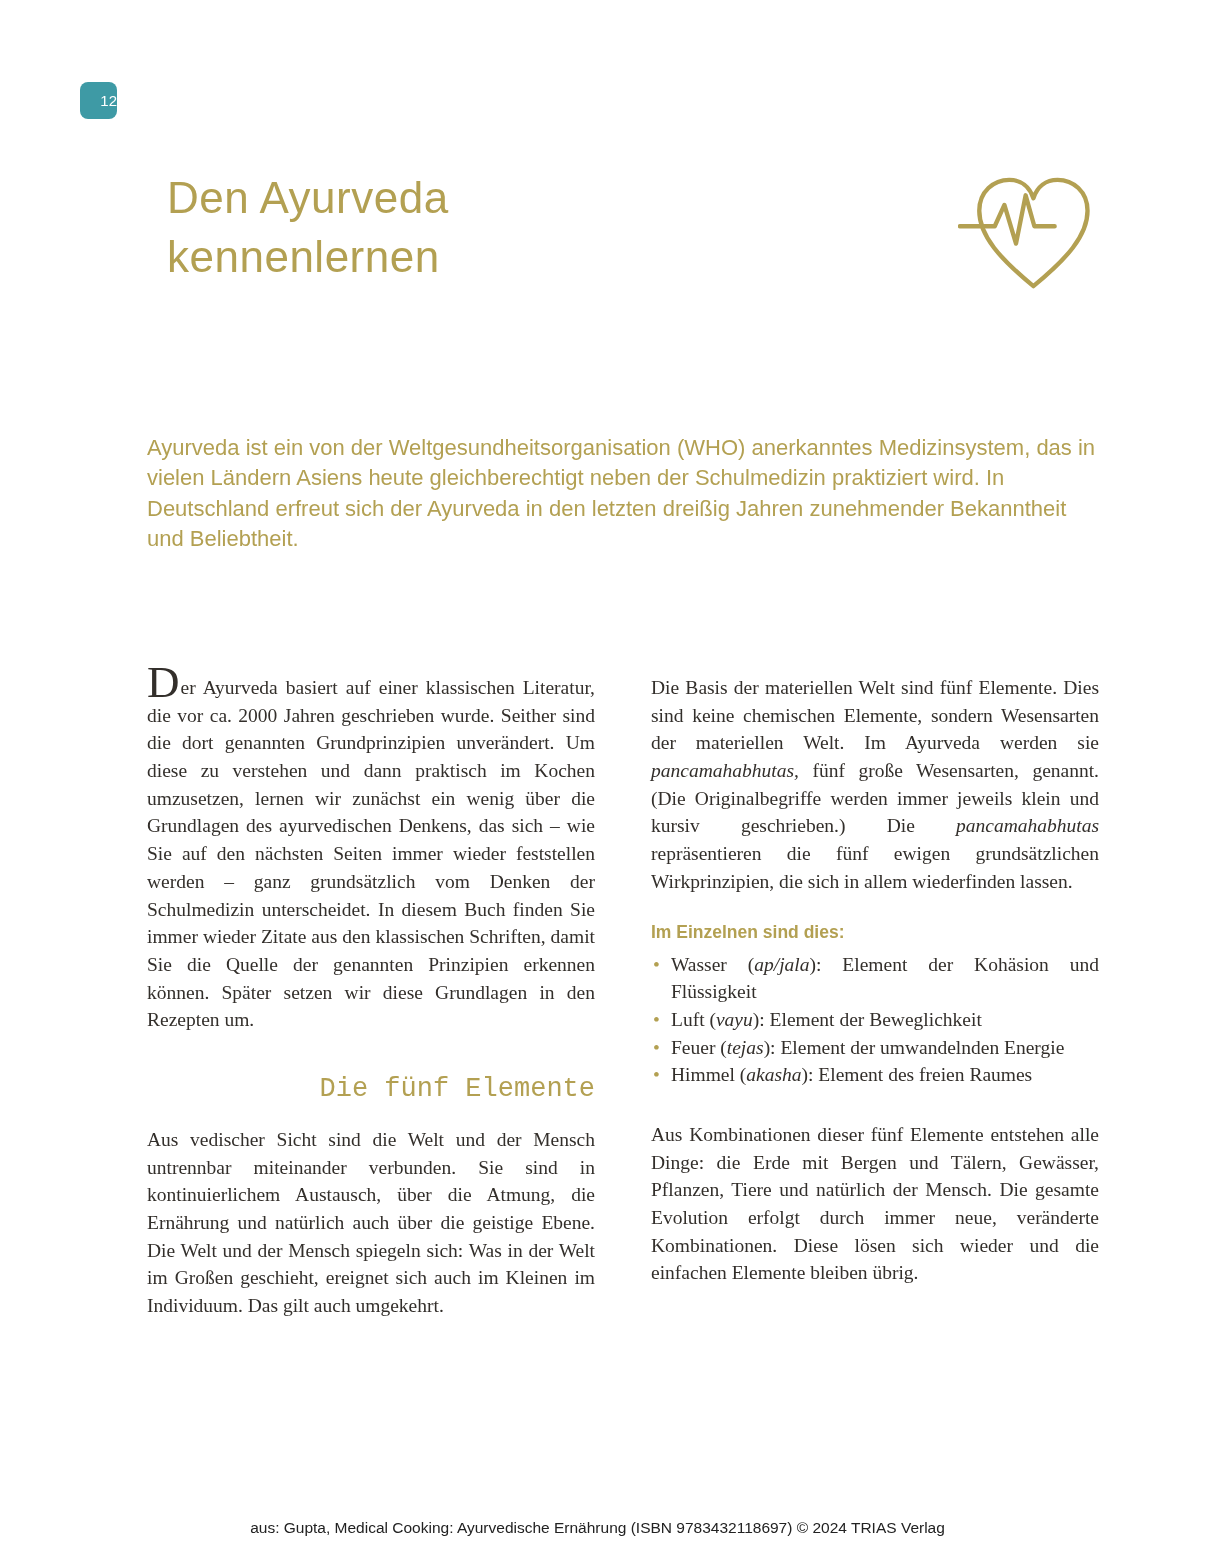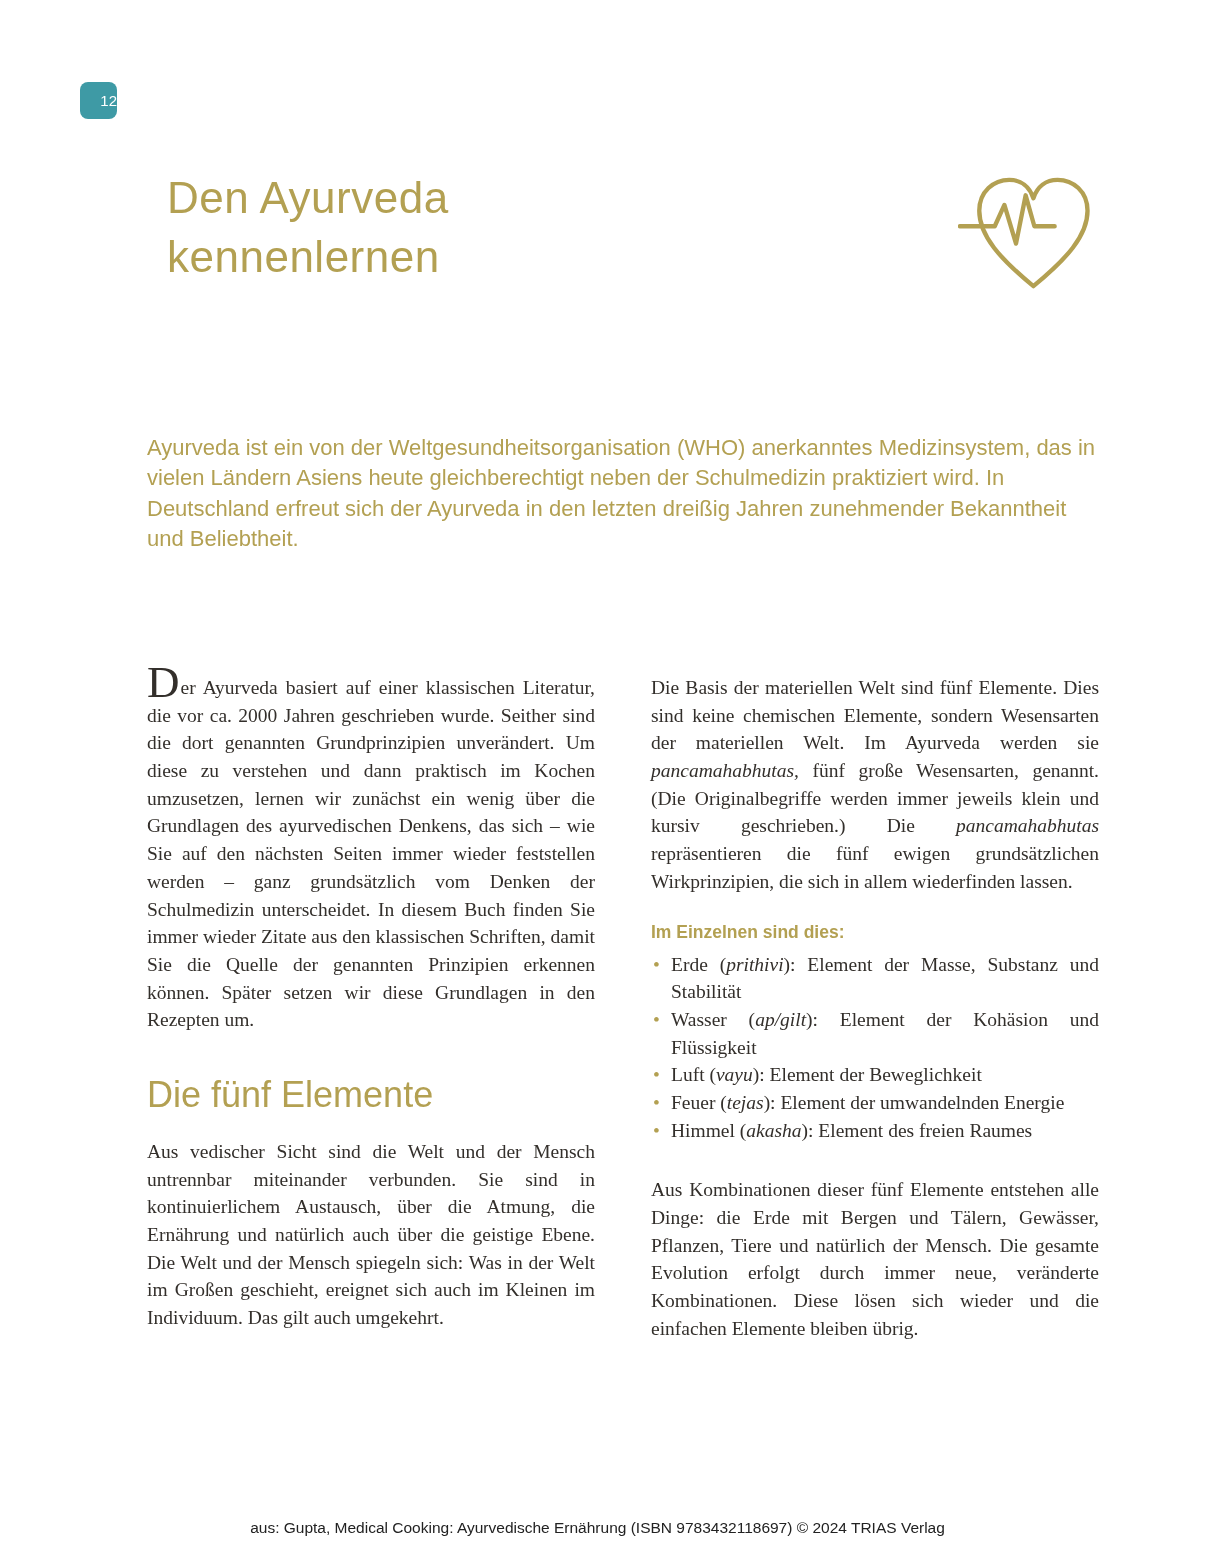--- a/index.html
+++ b/index.html
@@ -72,24 +72,25 @@
     hyphens:auto;
   }
   .dropcap {
     font-size:45px;
     line-height:0;
     vertical-align:-3px;
     padding-right:1px;
   }
   .section-heading {
     margin:40px 0 22px 0;
-    font-family:Liberation Sans, sans-serif;
+    font-family:Liberation Mono, monospace;
     font-weight:400;
-    font-size:36px;
+    font-size:27px;
     color:var(--accent-gold, #b3a052);
+    text-align:right;
   }
   .list-heading {
     margin:26px 0 8px 0;
     font-family:"Liberation Sans", sans-serif;
     font-weight:700;
     font-size:17.5px;
     color:var(--accent-gold, #b3a052);
   }
   ul.elements {
     margin:0; padding:0;
@@ -150,22 +151,21 @@
 
       <p>Aus vedischer Sicht sind die Welt und der Mensch untrennbar miteinander verbunden. Sie sind in kontinuierlichem Austausch, über die Atmung, die Ernährung und natürlich auch über die geistige Ebene. Die Welt und der Mensch spiegeln sich: Was in der Welt im Großen geschieht, ereignet sich auch im Kleinen im Individuum. Das gilt auch umgekehrt.</p>
     </div>
 
     <div class="col">
       <p><span>Die Basis der materiellen Welt sind fünf Elemente. Dies sind keine chemischen Elemente, sondern Wesensarten der materiellen Welt. Im Ayurveda werden sie </span><em>pancamahabhutas,</em><span> fünf große Wesensarten, genannt. (Die Originalbegriffe werden immer jeweils klein und kursiv geschrieben.) Die </span><em>pancamahabhutas</em><span> repräsentieren die fünf ewigen grundsätzlichen Wirkprinzipien, die sich in allem wiederfinden lassen.</span></p>
 
       <h3 class="list-heading">Im Einzelnen sind dies:</h3>
 
       <ul class="elements">
-        <li><span>Erde (</span><em>prithivi</em><span>): Element der Masse, Substanz und Stabilität</span></li>
-        <li><span>Wasser (</span><em>ap/gilt</em><span>): Element der Kohäsion und Flüssigkeit</span></li>
+        <li><span>Wasser (</span><em>ap/jala</em><span>): Element der Kohäsion und Flüssigkeit</span></li>
         <li><span>Luft (</span><em>vayu</em><span>): Element der Beweglichkeit</span></li>
         <li><span>Feuer (</span><em>tejas</em><span>): Element der umwandelnden Energie</span></li>
         <li><span>Himmel (</span><em>akasha</em><span>): Element des freien Raumes</span></li>
       </ul>
 
       <p class="after-list">Aus Kombinationen dieser fünf Elemente entstehen alle Dinge: die Erde mit Bergen und Tälern, Gewässer, Pflanzen, Tiere und natürlich der Mensch. Die gesamte Evolution erfolgt durch immer neue, veränderte Kombinationen. Diese lösen sich wieder und die einfachen Elemente bleiben übrig.</p>
     </div>
 
   </div>
 

